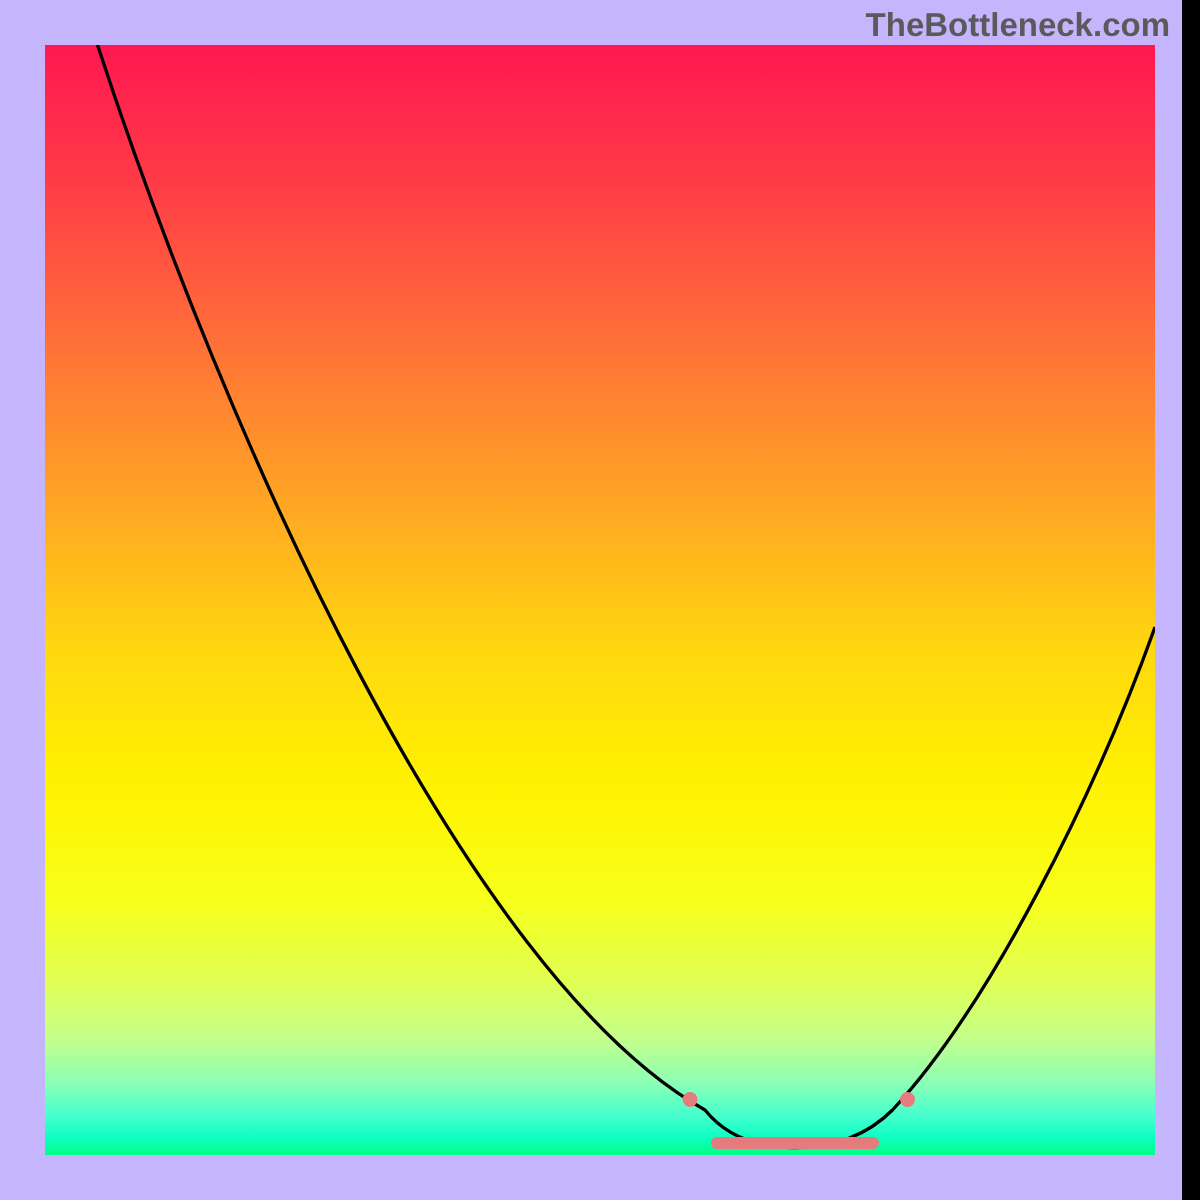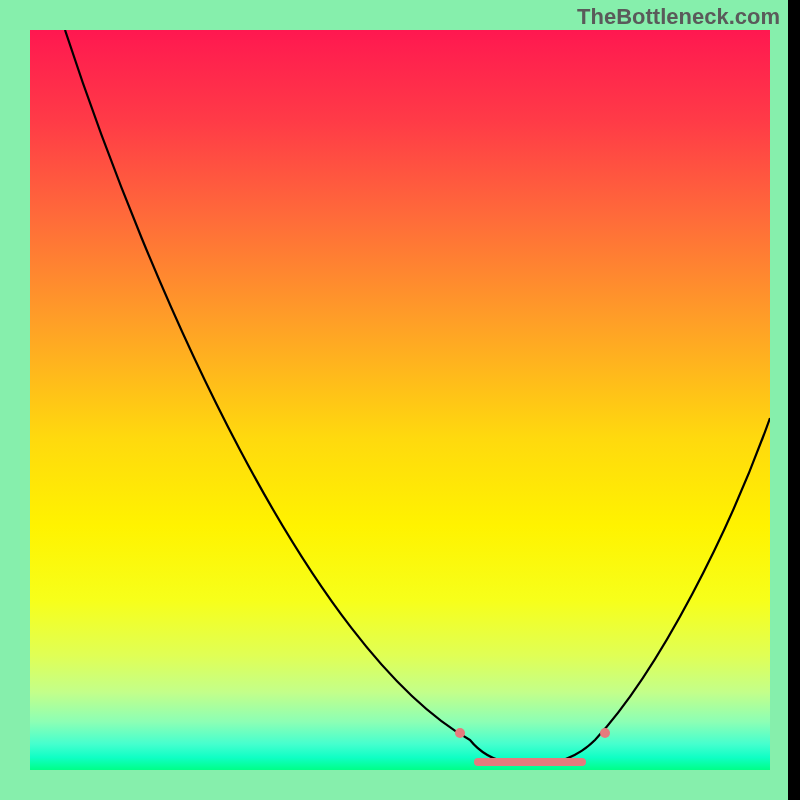--- a/index.html
+++ b/index.html
@@ -1,17 +1,17 @@
 <!DOCTYPE html>
 <html><head>
 <meta charset="utf-8">
 <style>
   * { margin: 0; padding: 0; box-sizing: border-box; }
   html, body { width: 800px; height: 800px; background: #000; overflow: hidden; }
-  .container { width: 788px; height: 800px; position: relative; background: #86efac; }
+  .container { width: 788px; height: 800px; position: relative; background: #c4b5fd; }
   .watermark {
     position: absolute;
     top: 4px;
     right: 8px;
     font-family: Arial, Helvetica, sans-serif;
     font-size: 22px;
     font-weight: 600;
     color: #5a5a5a;
     z-index: 10;
   }

